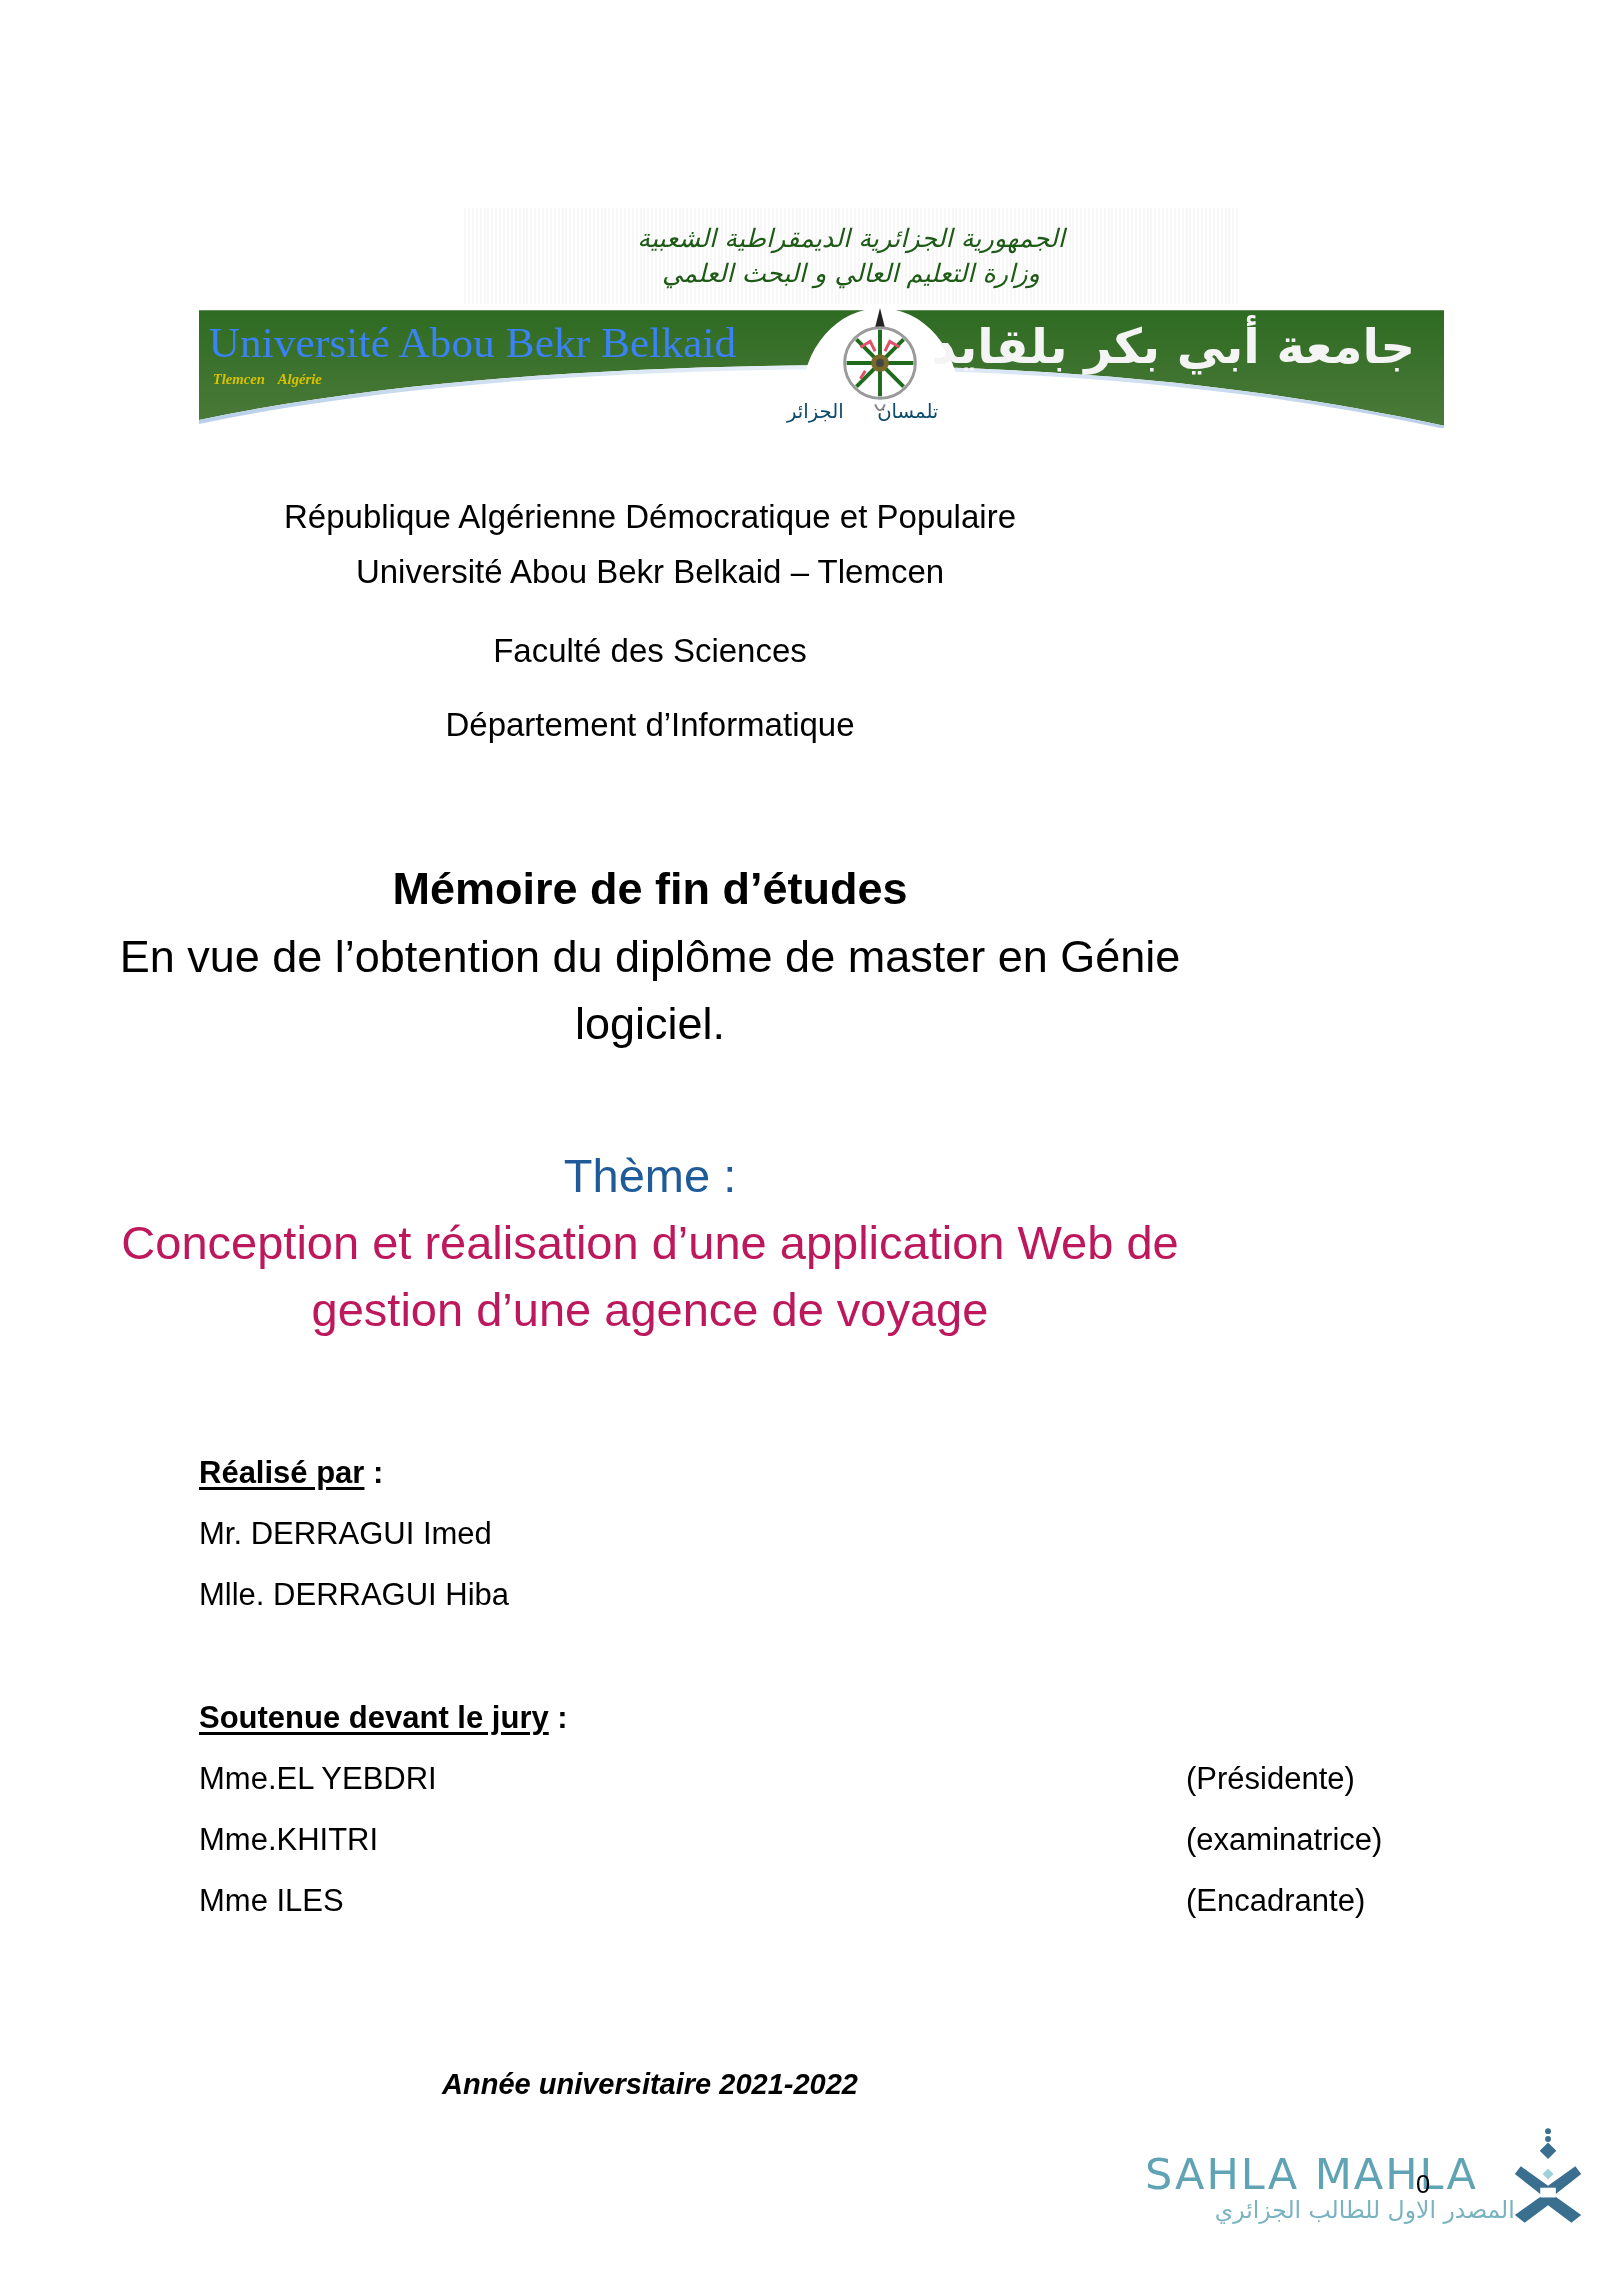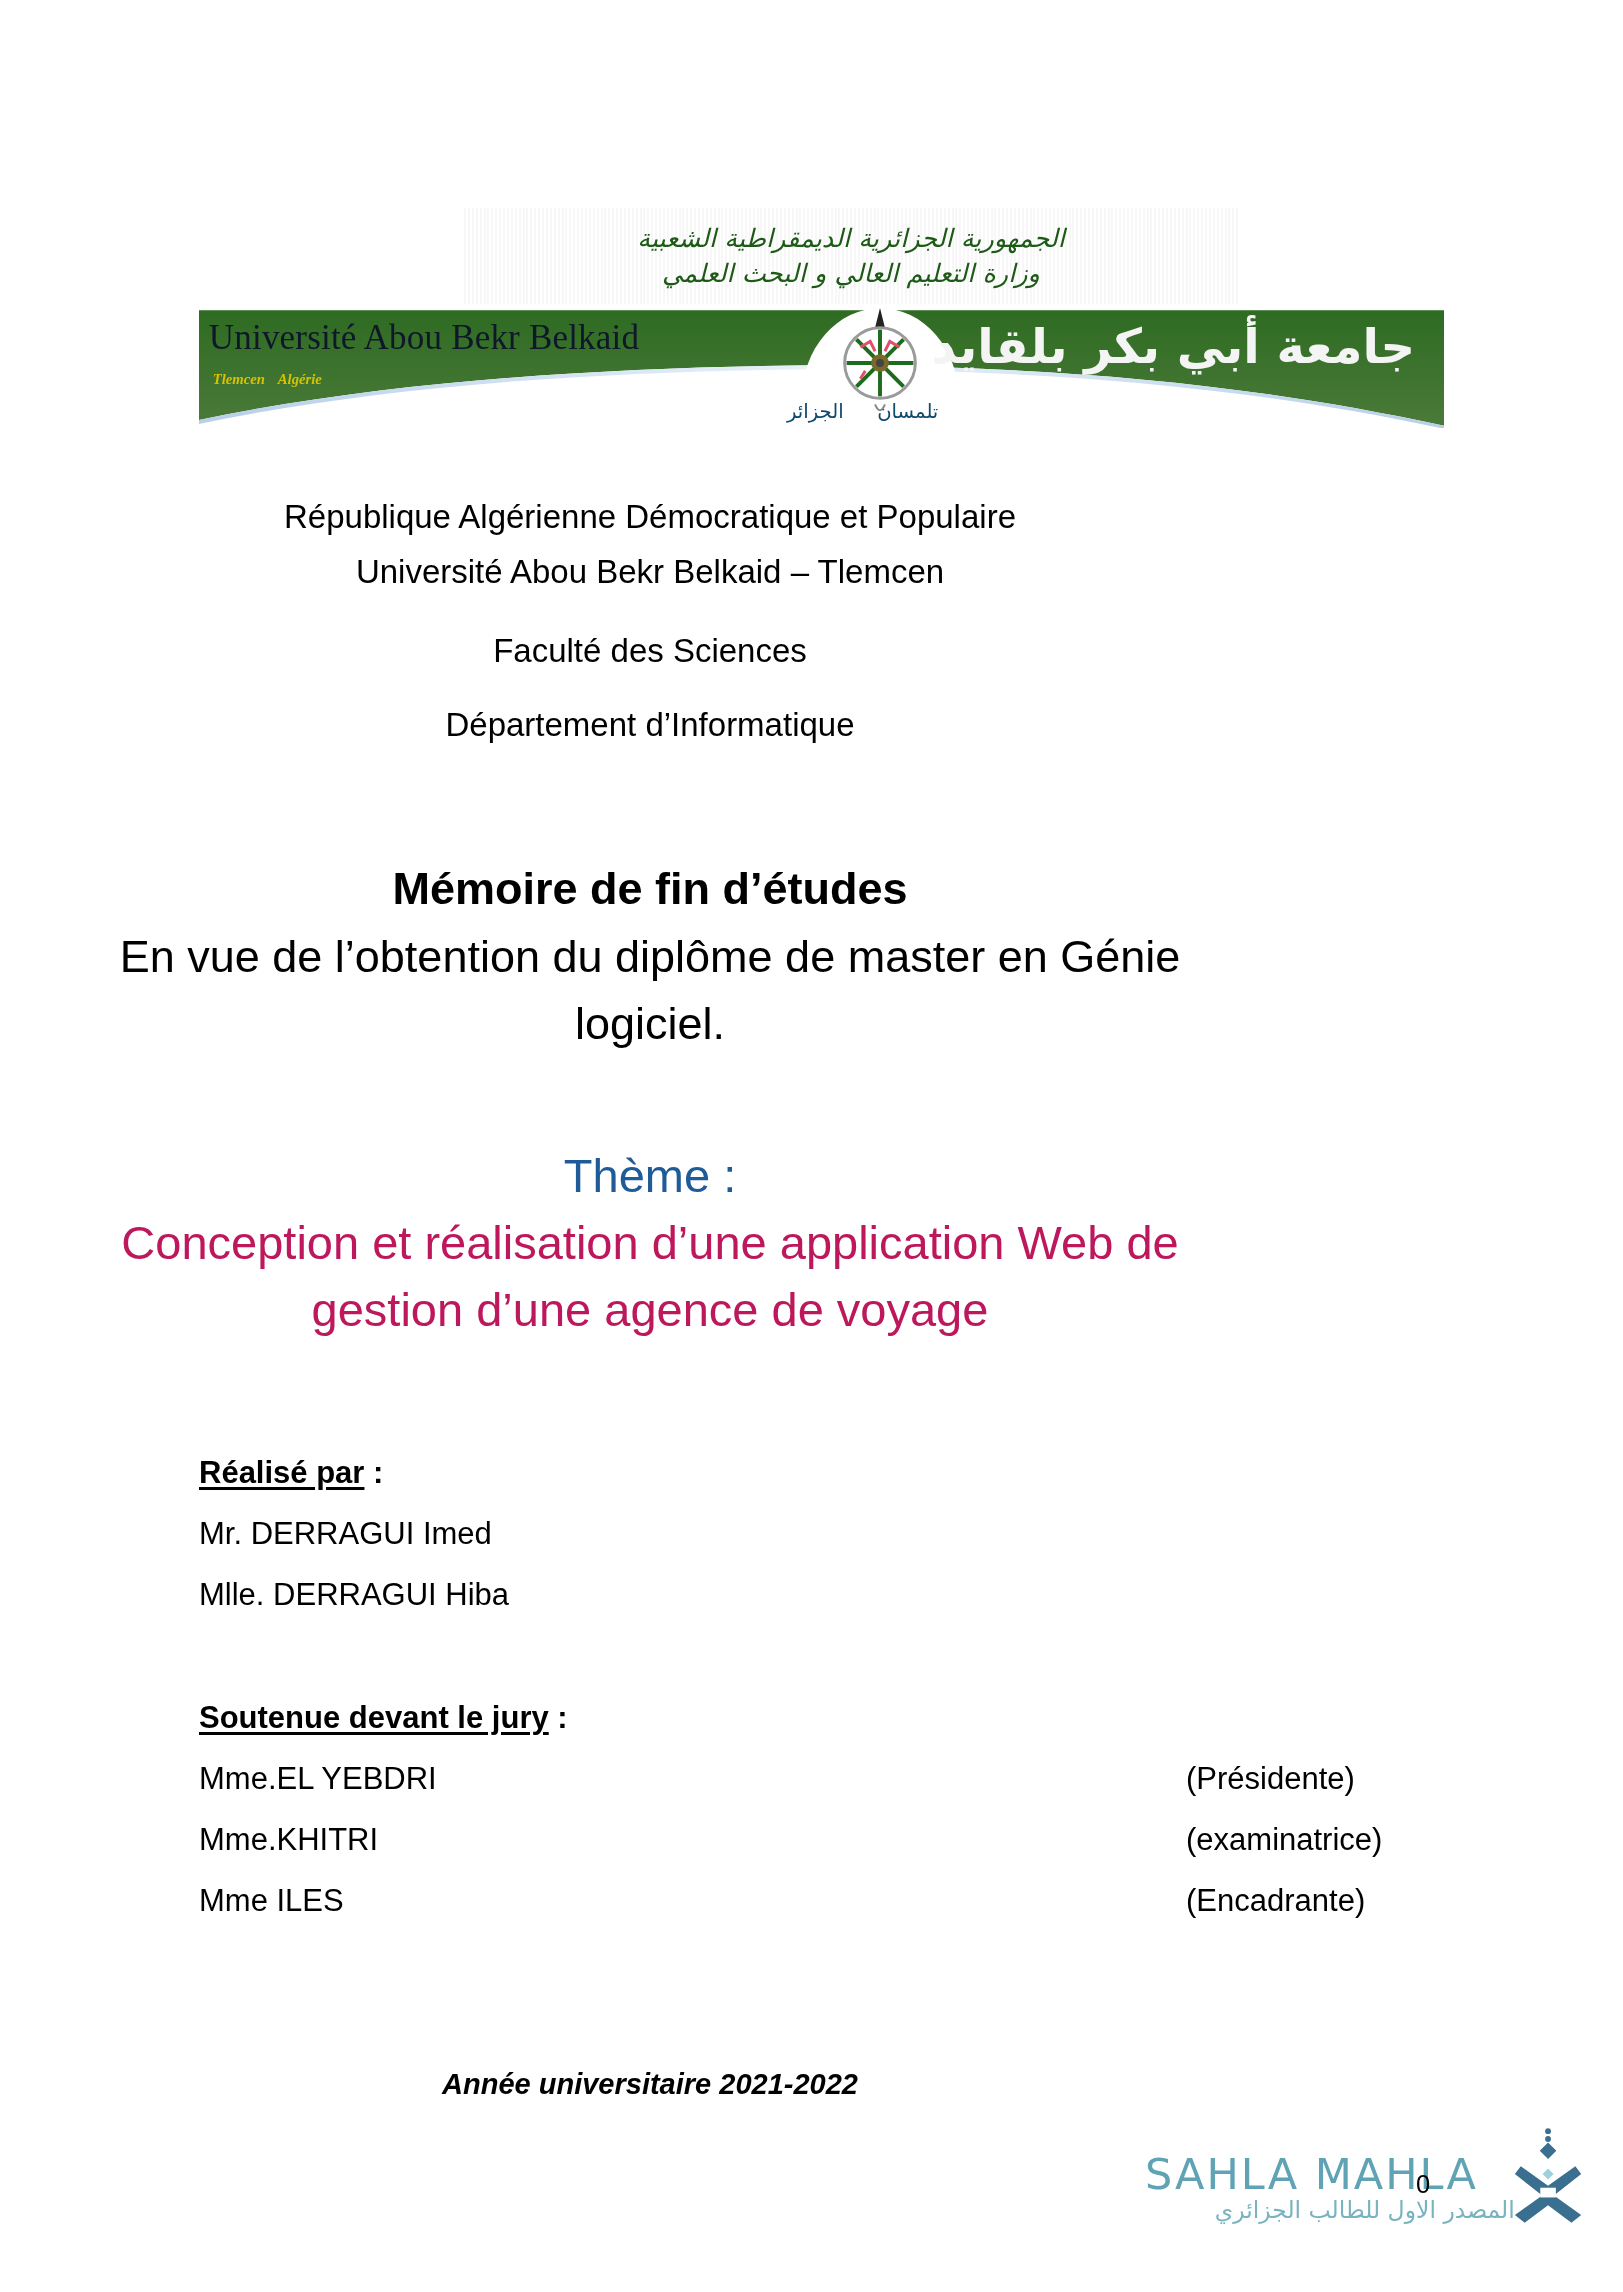--- a/index.html
+++ b/index.html
@@ -51,22 +51,22 @@
       top: 102px;
       width: 1245px;
       height: 118px;
     }
     .green-band svg { position: absolute; left: 0; top: 0; }
     .band-title-fr {
       position: absolute;
       left: 9.8px;
       top: 110px;
       font-family: "Liberation Serif", serif;
-      font-size: 35px;
-      color: #0f172a;
+      font-size: 43px;
+      color: #3b82f6;
       letter-spacing: 0.2px;
       white-space: nowrap;
     }
     .band-sub {
       position: absolute;
       left: 13.7px;
       top: 163px;
       font-family: "Liberation Serif", serif;
       font-style: italic;
       font-weight: bold;

